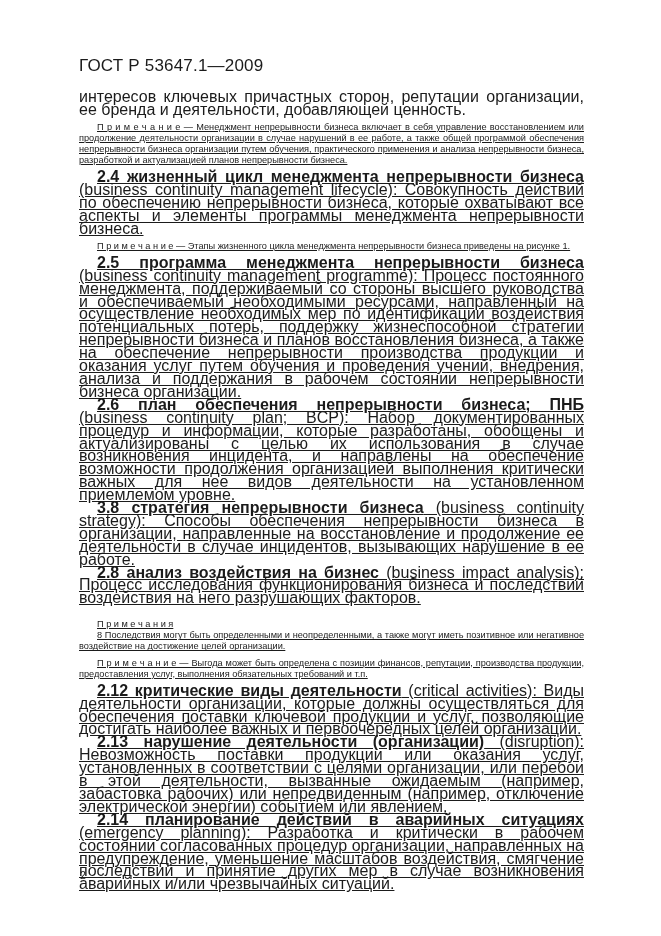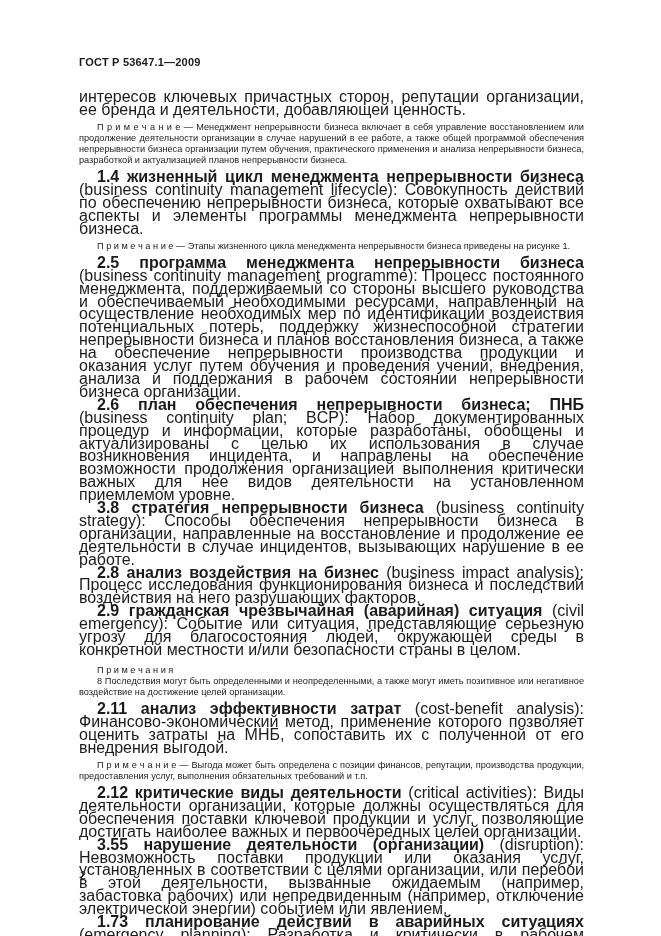--- a/index.html
+++ b/index.html
@@ -13,68 +13,66 @@
     background: #ffffff;
     font-family: "Liberation Sans", sans-serif;
     color: #1b1b1b;
     overflow: hidden;
   }
 
   .doc-header {
     position: absolute;
     left: 79px;
     top: 56px;
-    font-size: 11px;
-    font-weight: bold;
+    font-size: 17px;
+    font-weight: normal;
     letter-spacing: 0.2px;
   }
 
   .doc-body {
     position: absolute;
     left: 79px;
     top: 91px;
     width: 505px;
   }
 
   .doc-body p { margin: 0; text-align: justify; }
 
   p.body { font-size: 16px; line-height: 12.9px; }
   p.note, p.notes-heading, p.note-item { font-size: 9.2px; line-height: 11.1px; }
   p.note { margin: 5px 0; }
-  p.notes-heading { margin-top: 8px; }
+  p.notes-heading { margin-top: 14px; }
   p.note-item + p.body { margin-top: 5px; }
-  p.indent { text-indent: 18px; }
+  p.indent { text-indent: 18px; text-decoration: underline; }
   .b { font-weight: bold; }
 
   .page-number {
     position: absolute;
     left: 80px;
     top: 869px;
     font-size: 10.5px;
   }
 </style>
 </head>
 <body>
 
 <div class="page">
   <div class="doc-header">ГОСТ Р 53647.1—2009</div>
 
   <div class="doc-body">
       <p class="body"><span>интересов ключевых причастных сторон, репутации организации, ее бренда и деятельности, добавляющей ценность.</span></p>
       <p class="note indent"><span>П р и м е ч а н и е — Менеджмент непрерывности бизнеса включает в себя управление восстановлением или продолжение деятельности организации в случае нарушений в ее работе, а также общей программой обеспечения непрерывности бизнеса организации путем обучения, практического применения и анализа непрерывности бизнеса, разработкой и актуализацией планов непрерывности бизнеса.</span></p>
-      <p class="body indent"><span class="b">1.4 жизненный цикл менеджмента непрерывности бизнеса</span><span> (business continuity management lifecycle): Совокупность действий по обеспечению непрерывности бизнеса, которые охватывают все аспекты и элементы программы менеджмента непрерывности бизнеса.</span></p>
+      <p class="body indent"><span class="b">2.4 жизненный цикл менеджмента непрерывности бизнеса</span><span> (business continuity management lifecycle): Совокупность действий по обеспечению непрерывности бизнеса, которые охватывают все аспекты и элементы программы менеджмента непрерывности бизнеса.</span></p>
       <p class="note indent"><span>П р и м е ч а н и е — Этапы жизненного цикла менеджмента непрерывности бизнеса приведены на рисунке 1.</span></p>
       <p class="body indent"><span class="b">2.5 программа менеджмента непрерывности бизнеса</span><span> (business continuity management programme): Процесс постоянного менеджмента, поддерживаемый со стороны высшего руководства и обеспечиваемый необходимыми ресурсами, направленный на осуществление необходимых мер по идентификации воздействия потенциальных потерь, поддержку жизнеспособной стратегии непрерывности бизнеса и планов восстановления бизнеса, а также на обеспечение непрерывности производства продукции и оказания услуг путем обучения и проведения учений, внедрения, анализа и поддержания в рабочем состоянии непрерывности бизнеса организации.</span></p>
       <p class="body indent"><span class="b">2.6 план обеспечения непрерывности бизнеса; ПНБ</span><span> (business continuity plan; BCP): Набор документированных процедур и информации, которые разработаны, обобщены и актуализированы с целью их использования в случае возникновения инцидента, и направлены на обеспечение возможности продолжения организацией выполнения критически важных для нее видов деятельности на установленном приемлемом уровне.</span></p>
       <p class="body indent"><span class="b">3.8 стратегия непрерывности бизнеса</span><span> (business continuity strategy): Способы обеспечения непрерывности бизнеса в организации, направленные на восстановление и продолжение ее деятельности в случае инцидентов, вызывающих нарушение в ее работе.</span></p>
       <p class="body indent"><span class="b">2.8 анализ воздействия на бизнес</span><span> (business impact analysis): Процесс исследования функционирования бизнеса и последствий воздействия на него разрушающих факторов.</span></p>
-      <p class="body indent"><span class="b">2.9 гражданская чрезвычайная (аварийная) ситуация</span><span> (civil emergency): Событие или ситуация, представляющие серьезную угрозу для благосостояния людей, окружающей среды в конкретной местности и/или безопасности страны в целом.</span></p>
       <p class="notes-heading indent"><span>П р и м е ч а н и я</span></p>
       <p class="note-item indent"><span>8 Последствия могут быть определенными и неопределенными, а также могут иметь позитивное или негативное воздействие на достижение целей организации.</span></p>
-      <p class="body indent"><span class="b">2.11 анализ эффективности затрат</span><span> (cost-benefit analysis): Финансово-экономический метод, применение которого позволяет оценить затраты на МНБ, сопоставить их с полученной от его внедрения выгодой.</span></p>
       <p class="note indent"><span>П р и м е ч а н и е — Выгода может быть определена с позиции финансов, репутации, производства продукции, предоставления услуг, выполнения обязательных требований и т.п.</span></p>
       <p class="body indent"><span class="b">2.12 критические виды деятельности</span><span> (critical activities): Виды деятельности организации, которые должны осуществляться для обеспечения поставки ключевой продукции и услуг, позволяющие достигать наиболее важных и первоочередных целей организации.</span></p>
-      <p class="body indent"><span class="b">3.55 нарушение деятельности (организации)</span><span> (disruption): Невозможность поставки продукции или оказания услуг, установленных в соответствии с целями организации, или перебои в этой деятельности, вызванные ожидаемым (например, забастовка рабочих) или непредвиденным (например, отключение электрической энергии) событием или явлением.</span></p>
-      <p class="body indent"><span class="b">1.73 планирование действий в аварийных ситуациях</span><span> (emergency planning): Разработка и критически в рабочем состоянии согласованных процедур организации, направленных на предупреждение, уменьшение масштабов воздействия, смягчение последствий и принятие других мер в случае возникновения аварийных и/или чрезвычайных ситуаций.</span></p>
+      <p class="body indent"><span class="b">2.13 нарушение деятельности (организации)</span><span> (disruption): Невозможность поставки продукции или оказания услуг, установленных в соответствии с целями организации, или перебои в этой деятельности, вызванные ожидаемым (например, забастовка рабочих) или непредвиденным (например, отключение электрической энергии) событием или явлением.</span></p>
+      <p class="body indent"><span class="b">2.14 планирование действий в аварийных ситуациях</span><span> (emergency planning): Разработка и критически в рабочем состоянии согласованных процедур организации, направленных на предупреждение, уменьшение масштабов воздействия, смягчение последствий и принятие других мер в случае возникновения аварийных и/или чрезвычайных ситуаций.</span></p>
     </div>
 
   <div class="page-number">2</div>
 </div>
 
 </body></html>

